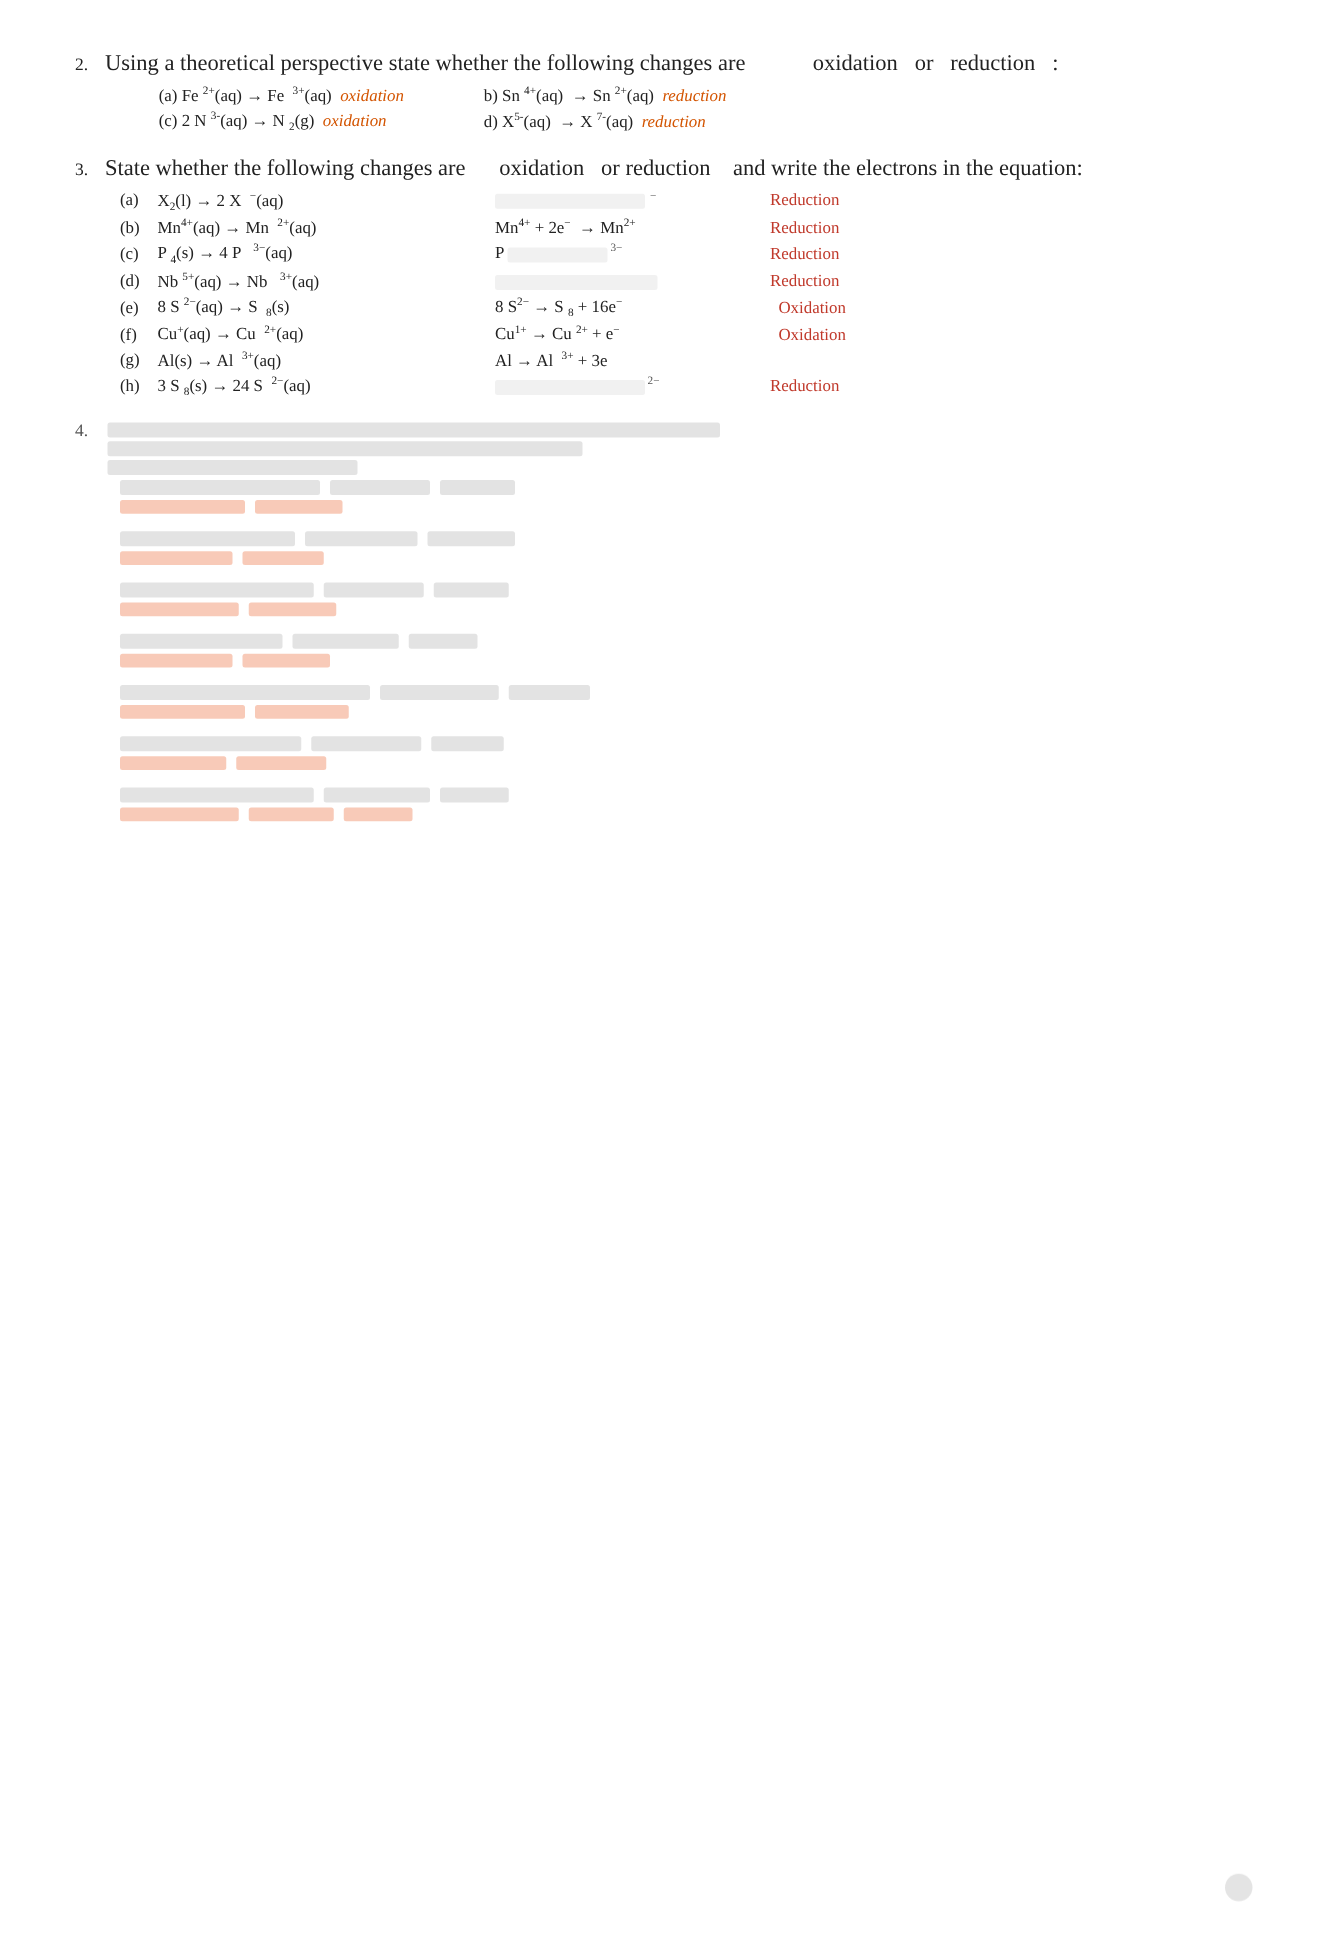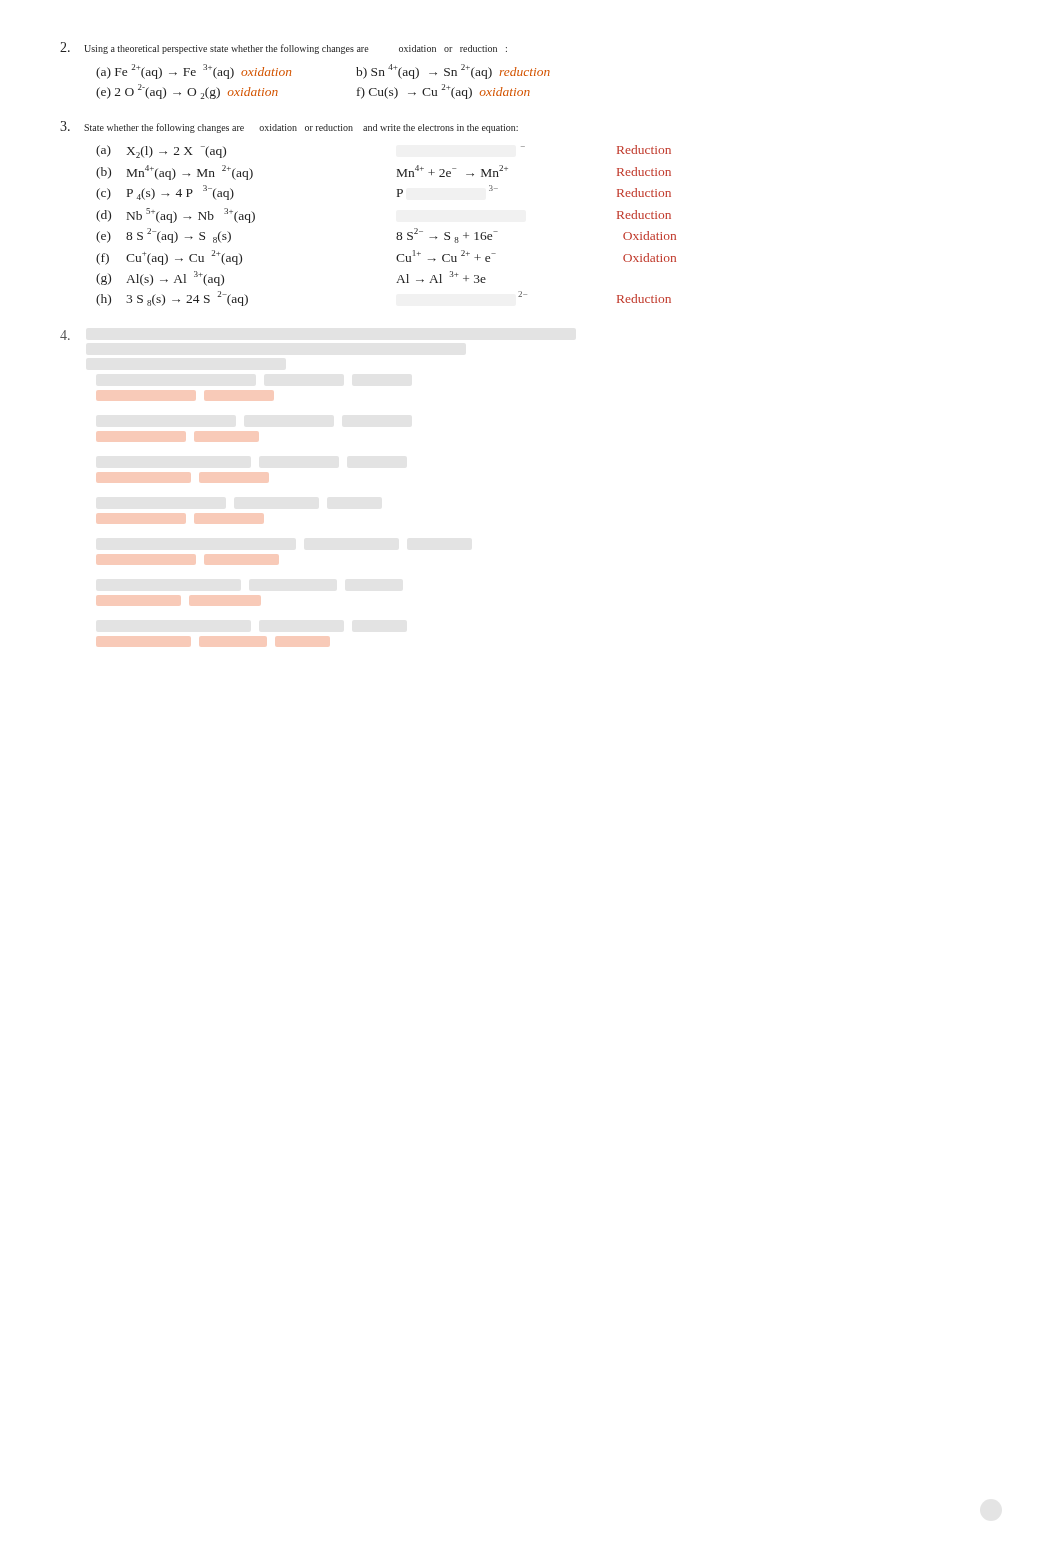--- a/index.html
+++ b/index.html
@@ -23,32 +23,33 @@
       display: flex;
       align-items: baseline;
       gap: 0px;
       margin-bottom: 6px;
     }
     .q-num {
       min-width: 24px;
       font-size: 14px;
     }
     .q-text {
-      font-size: 10px;
+      font-size: 18px;
       flex: 1;
     }
     .chemistry-table {
       margin-left: 36px;
       margin-top: 4px;
     }
     .chem-row {
       display: flex;
-      align-items: flex-start;
+      align-items: flex-end;
       margin-bottom: 2px;
       font-size: 13.5px;
+      margin-left: 31px;
     }
     .chem-col-a {
       width: 260px;
     }
     .chem-col-b {
       width: 280px;
     }
     .orange-text {
       color: #d35400;
       font-style: italic;
@@ -104,29 +105,29 @@
 
     <div class="chem-row">
       <div class="chem-col-a">
         (a) Fe <sup>2+</sup>(aq) → Fe &nbsp;<sup>3+</sup>(aq) &nbsp;<span class="orange-text">oxidation</span>
       </div>
       <div class="chem-col-b">
         b) Sn <sup>4+</sup>(aq) &nbsp;→ Sn <sup>2+</sup>(aq) &nbsp;<span class="orange-text">reduction</span>
       </div>
     </div>
 
-
     <div class="chem-row">
       <div class="chem-col-a">
-        (e) 2 O <sup>2-</sup>(aq) → O <sub>2</sub>(g) &nbsp;<span class="orange-text">oxidation</span>
+        (c) 2 N <sup>3-</sup>(aq) → N <sub>2</sub>(g) &nbsp;<span class="orange-text">oxidation</span>
       </div>
       <div class="chem-col-b">
-        f) Cu(s) &nbsp;→ Cu <sup>2+</sup>(aq) &nbsp;<span class="orange-text">oxidation</span>
-      </div>
-    </div>
+        d) X<sup>5-</sup>(aq) &nbsp;→ X <sup>7-</sup>(aq) &nbsp;<span class="orange-text">reduction</span>
+      </div>
+    </div>
+
 
   </div>
 </div>
 
 <div class="question-block">
   <div class="q-header">
     <span class="q-num">3.</span>
     <span class="q-text">
       State whether the following changes are &nbsp;&nbsp;&nbsp;&nbsp; oxidation &nbsp; or reduction &nbsp;&nbsp; and write the electrons in the equation:
     </span>

